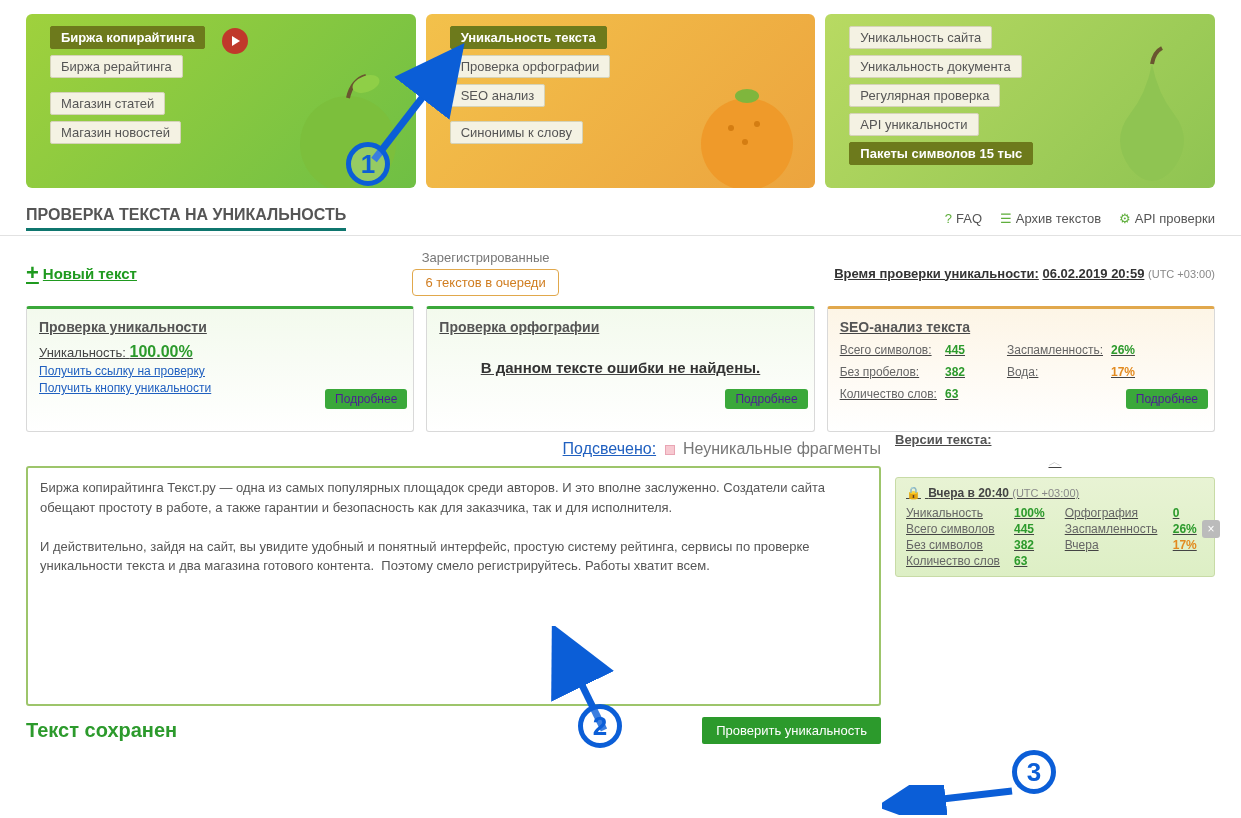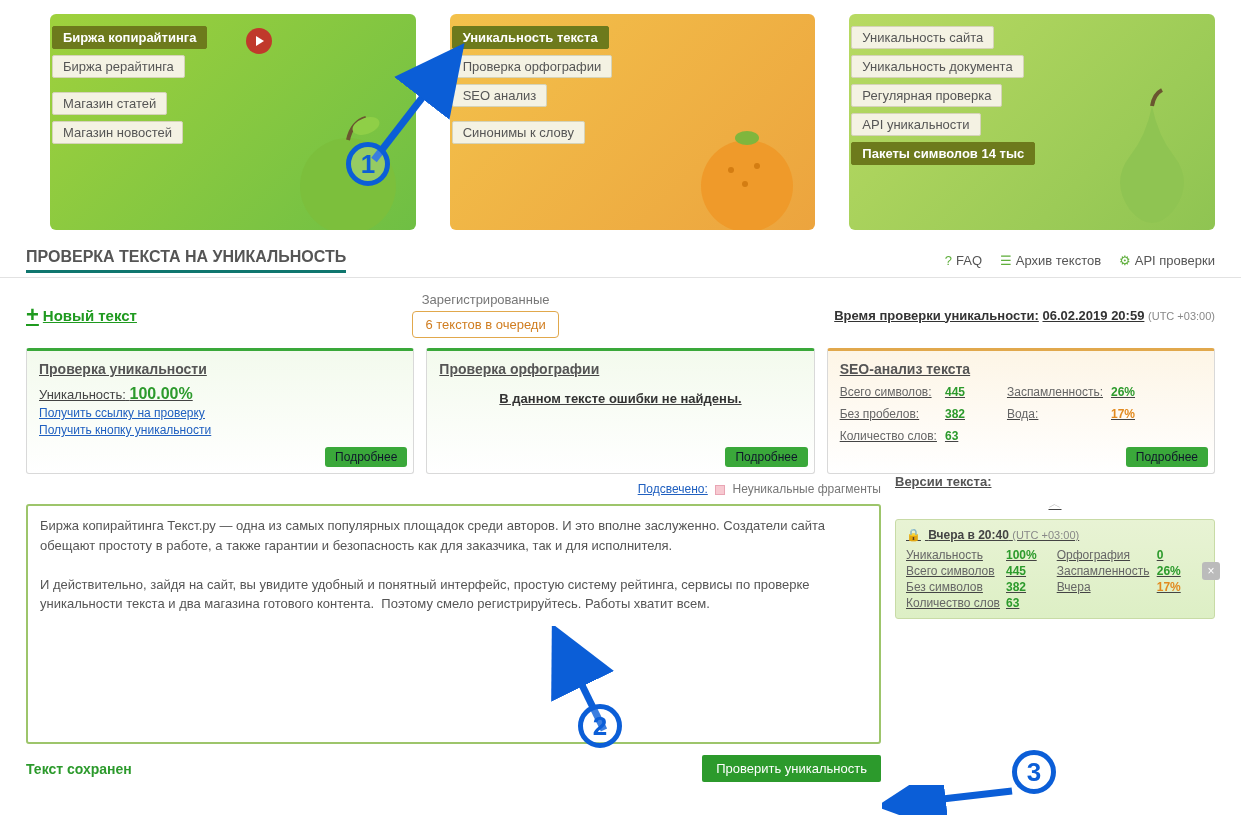--- a/index.html
+++ b/index.html
@@ -1,18 +1,18 @@
 <!DOCTYPE html>
 <html><head>
 <meta charset="utf-8">
 <style>
   * { margin:0; padding:0; box-sizing:border-box; }
   body { font-family: Arial, Helvetica, sans-serif; font-size:13px; color:#444; background:#fff; width:1241px; padding:0 0 20px 0; }
   .banners { display:flex; gap:10px; padding:14px 26px 10px 26px; }
-  .banner { position:relative; flex:1; height:216px; border-radius:6px; overflow:hidden; padding:12px 2px;margin-left:24px; }
+  .banner { position:relative; flex:1; height:174px; border-radius:6px; overflow:hidden; padding:12px 24px; }
   .banner.green  { background:linear-gradient(135deg,#9fd13d,#6fbf44); }
   .banner.orange { background:linear-gradient(135deg,#f3c14b,#eca43e);text-align:center; }
   .banner.green2 { background:linear-gradient(135deg,#b8da62,#8fc452); }
   .banner .chip { display:block; background:#f4f2e3; border:1px solid #d5d3b9; border-radius:2px; padding:3px 10px; margin-bottom:6px; font-size:13px; color:#555; width:fit-content; }
   .banner .chip.on { background:#6d7a1c; border-color:#6d7a1c; color:#fff; font-weight:bold; }
   .play { position:absolute; top:14px; left:196px; width:26px; height:26px; border-radius:50%; background:#c0392b; display:flex; align-items:center; justify-content:center; color:#fff; }
   .play::after { content:""; border-left:8px solid #fff; border-top:5px solid transparent; border-bottom:5px solid transparent; margin-left:2px; }
   .fruit { position:absolute; right:8px; bottom:-6px; }
 
   .subheader { display:flex; align-items:center; justify-content:space-between; padding:8px 26px 4px 26px; border-bottom:1px solid #e2e2e2; }
@@ -27,53 +27,53 @@
   .queuebox .t1 { color:#777; margin-bottom:4px; }
   .queuebox .t2 { border:1px solid #e1a84c; border-radius:4px; padding:5px 12px; color:#d07d20; display:inline-block; }
   .timestamp { font-size:13px; color:#333; }
   .timestamp b { font-weight:bold;text-decoration:underline; }
 
   .cards { display:flex; gap:12px; padding:0 26px; }
   .card { flex:1; border:1px solid #d9d9d9; border-top:3px solid; border-radius:3px; padding:10px 12px 30px 12px; position:relative; background:linear-gradient(#f3faed,#fff); min-height:120px;text-decoration:underline; }
   .card.c-green  { border-top-color:#3aa83a; }
   .card.c-orange { border-top-color:#e1a84c; background:linear-gradient(#fdf5e6,#fff); }
   .card h3 { font-size:14px; font-weight:bold; color:#555; margin-bottom:8px; }
-  .card .more { position:absolute; right:6px; bottom:6px; background:#3aa83a; color:#0f172a; border:none; border-radius:3px; padding:3px 10px; font-size:12px; }
+  .card .more { position:absolute; right:6px; bottom:22px; background:#3aa83a; color:#4c1d95; border:none; border-radius:3px; padding:3px 10px; font-size:12px; }
   .card.c-orange .more { background:#e1a84c; }
   .uniq-line { font-size:13px; color:#444; }
   .uniq-line b { color:#2c9a2c; font-size:16px; }
   .link { color:#2060c0; text-decoration:underline; font-size:12px; display:block; margin-top:3px; }
-  .center-msg { text-align:center; font-weight:bold; color:#333; margin-top:14px; font-size:13px; }
+  .center-msg { text-align:center; font-weight:bold; color:#333; margin-top:24px; font-size:15px; }
   .seo-grid { display:flex; gap:30px; }
   .seo-col { display:flex; flex-direction:column; gap:8px; font-size:12px; }
   .seo-row { display:flex; justify-content:space-between; gap:8px; }
   .seo-row .lbl { color:#666; text-align:right; }
   .seo-row .val { color:#2c9a2c; font-weight:bold; min-width:32px; }
   .seo-row .val.o { color:#e28a1f; }
 
-  .legend { text-align:right; padding:8px 0; font-size:12px; color:#777; }
+  .legend { text-align:right; padding:8px 0; font-size:16px; color:#777; }
   .legend a { color:#2060c0; text-decoration:underline; }
   .legend .sw { display:inline-block; width:10px; height:10px; background:#f7c9d1; border:1px solid #e9a5b4; vertical-align:middle; margin:0 4px; }
 
   .work { display:flex; gap:14px; padding:0 26px; }
   .editor-col { flex:1; }
   textarea.editor { width:100%; height:240px; border:2px solid #9dc56b; border-radius:3px; padding:10px 12px; font-family:inherit; font-size:13px; color:#555; resize:none; line-height:1.5; }
   .editor-footer { display:flex; justify-content:space-between; align-items:center; margin-top:8px; }
-  .saved { color:#2c9a2c; font-weight:bold; font-size:14px;text-align:center; }
+  .saved { color:#2c9a2c; font-weight:bold; font-size:20px;text-align:center; }
   .btn-check { background:#2c9a2c; color:#fff; border:none; padding:6px 14px; font-size:13px; border-radius:2px; }
 
   .versions-col { width:320px;text-decoration:underline; }
   .versions-col h4 { font-size:13px; font-weight:bold; color:#555; margin-bottom:6px; }
   .ver-card { border:1px solid #c8dba6; background:linear-gradient(#e8f3d4,#ddefc5); border-radius:3px; padding:8px 10px; position:relative; font-size:12px; }
   .ver-card .lock { color:#888; margin-right:4px; }
   .ver-card .time { font-weight:bold; color:#444; }
   .ver-card .tz { color:#888; font-size:11px; }
   .ver-grid { display:flex; gap:20px; margin-top:6px; }
   .ver-grid .col { display:flex; flex-direction:column; gap:2px; }
-  .ver-grid .row { display:flex; }
+  .ver-grid .row { display:flex; gap:8px; }
   .ver-grid .lbl { color:#666; min-width:100px; }
   .ver-grid .val { color:#2c9a2c; font-weight:bold; }
   .ver-grid .val.o { color:#e28a1f; }
   .ver-card .close { position:absolute; top:42px; right:-6px; width:18px; height:18px; background:#bbb; color:#fff; border-radius:3px; text-align:center; line-height:18px; font-size:12px; }
   .chev { text-align:center; color:#c4c4c4; margin:2px 0 6px; }
 
   
   .anno { position:absolute; pointer-events:none; }
   .bignum { width:44px; height:44px; border:5px solid #0b5ed7; border-radius:50%; color:#0b5ed7; font-size:26px; font-weight:bold; display:flex; align-items:center; justify-content:center; background:rgba(255,255,255,0.2); }
   .arrow1 { position:absolute; left:356px; top:42px; width:120px; height:130px; }
@@ -111,21 +111,21 @@
         <circle cx="58" cy="68" r="3" fill="#d47d12"></circle>
         <ellipse cx="60" cy="22" rx="12" ry="7" fill="#7fb63d"></ellipse>
       </svg>
   </div>
 
   <div class="banner green2">
     <span class="chip">Уникальность сайта</span>
     <span class="chip">Уникальность документа</span>
     <span class="chip">Регулярная проверка</span>
     <span class="chip">API уникальности</span>
-    <span class="chip on">Пакеты символов 14 тыс</span>
+    <span class="chip on">Пакеты символов 15 тыс</span>
     <svg class="fruit" width="110" height="150" viewBox="0 0 110 150">
         <path d="M55 20 q-6 30 -22 50 q-20 26 0 54 q22 26 44 0 q20 -28 0 -54 q-16 -20 -22 -50" fill="#8fc452"></path>
         <path d="M55 20 q2 -12 10 -16" stroke="#6a5530" stroke-width="4" fill="none"></path>
       </svg>
   </div>
 </div>
 
 <div class="subheader">
   <h1>ПРОВЕРКА ТЕКСТА НА УНИКАЛЬНОСТЬ</h1>
   <div class="sublinks">

